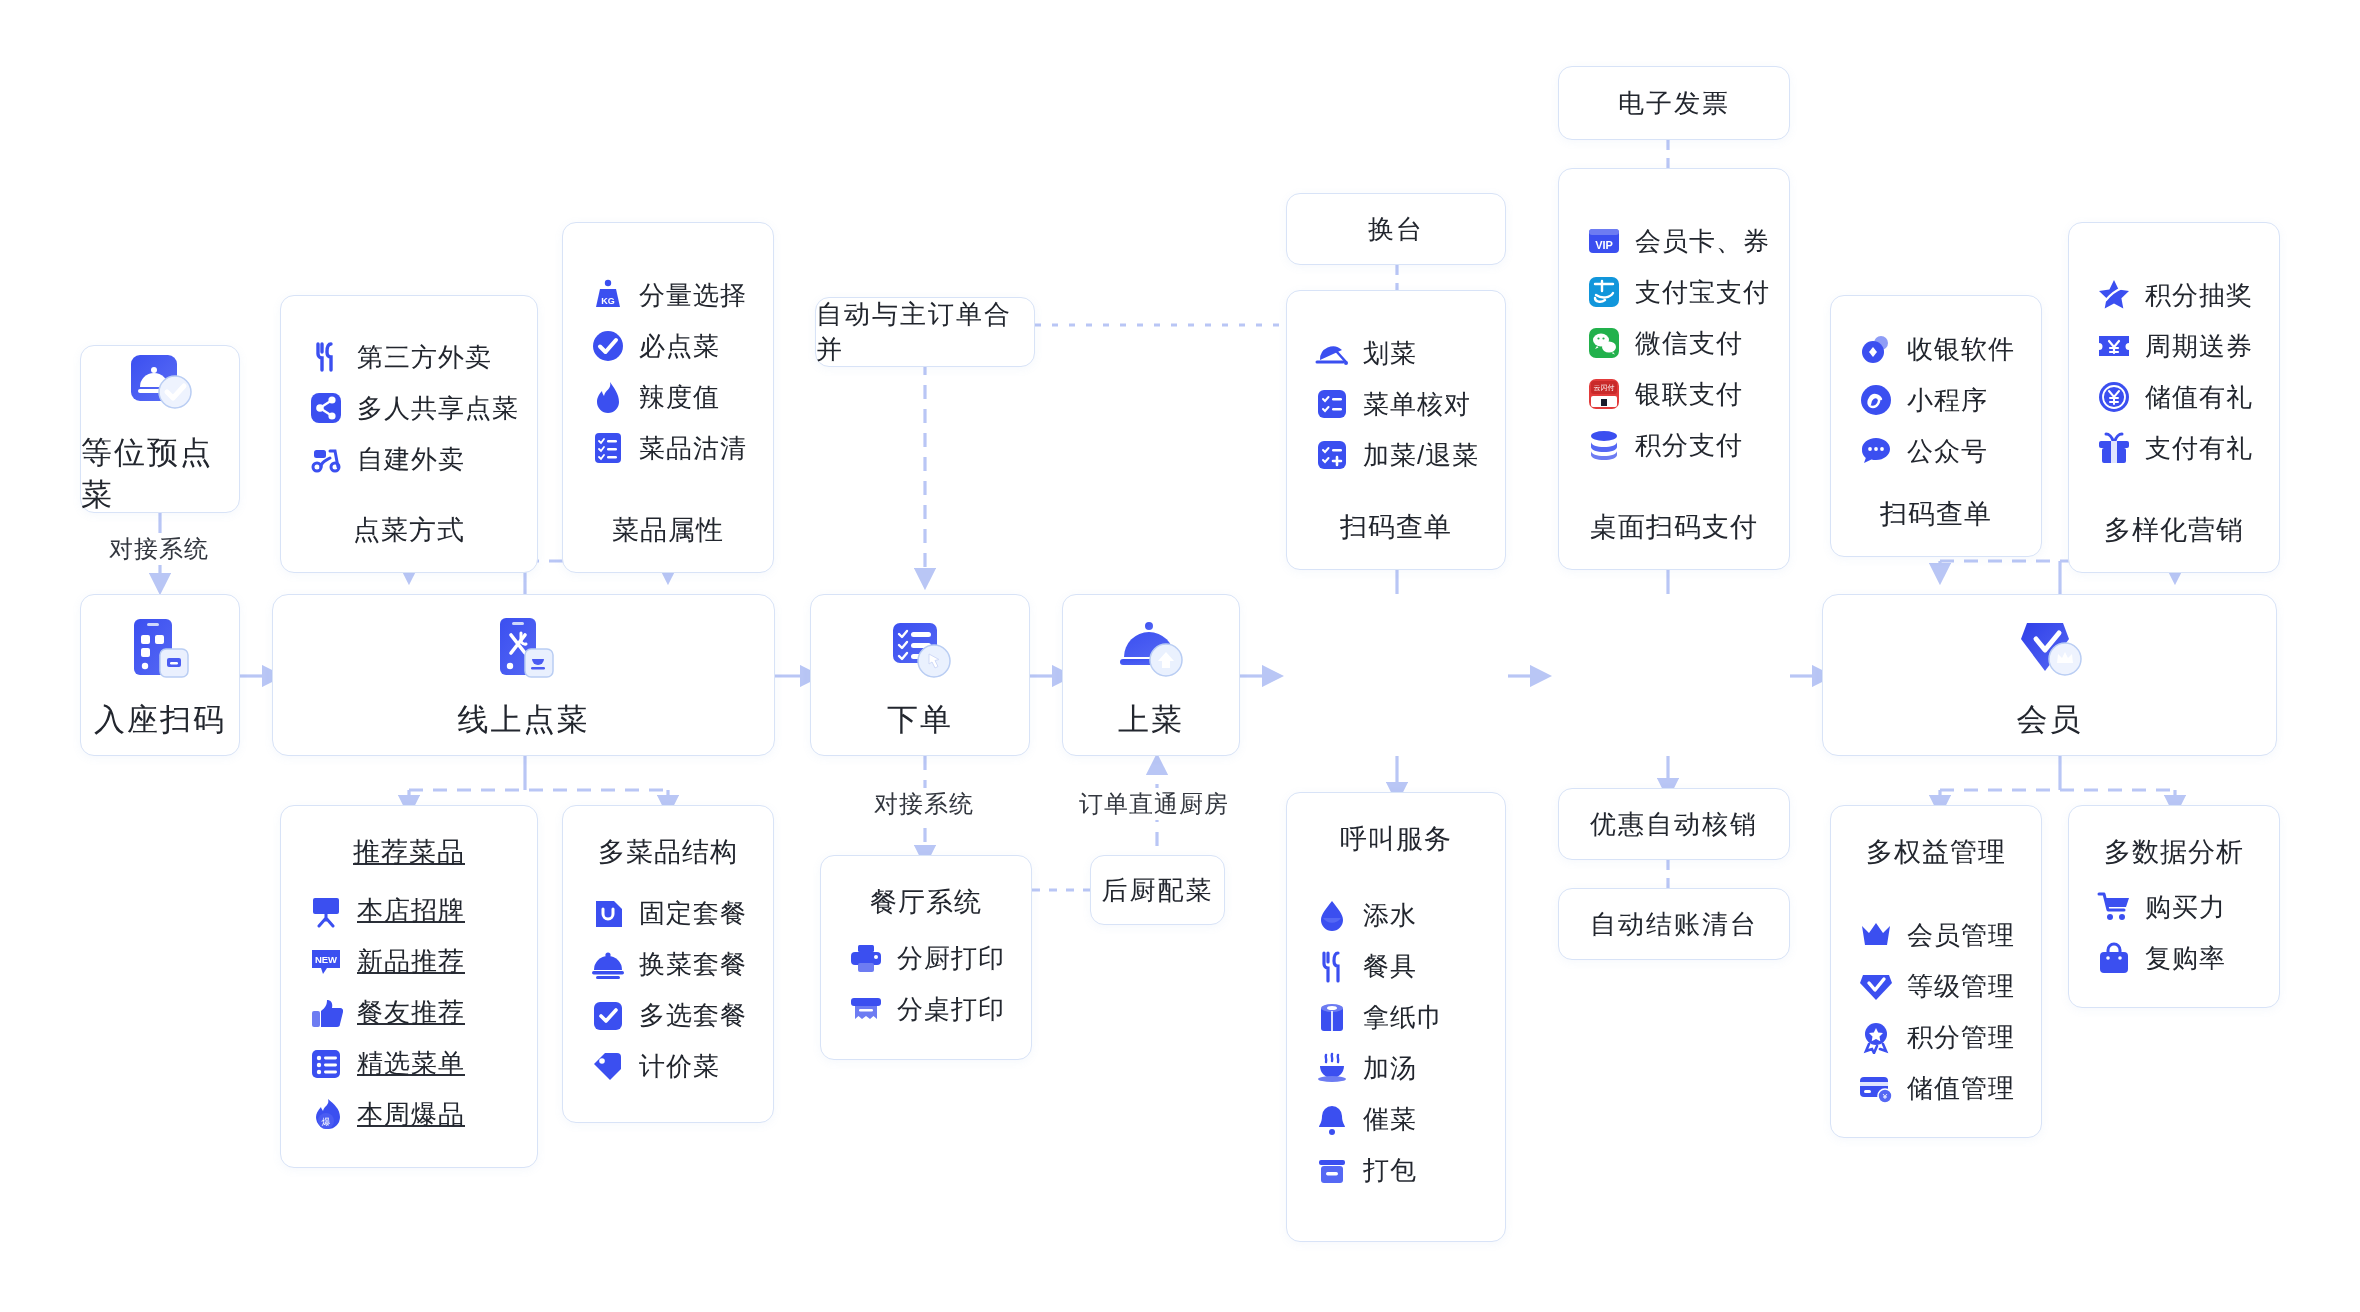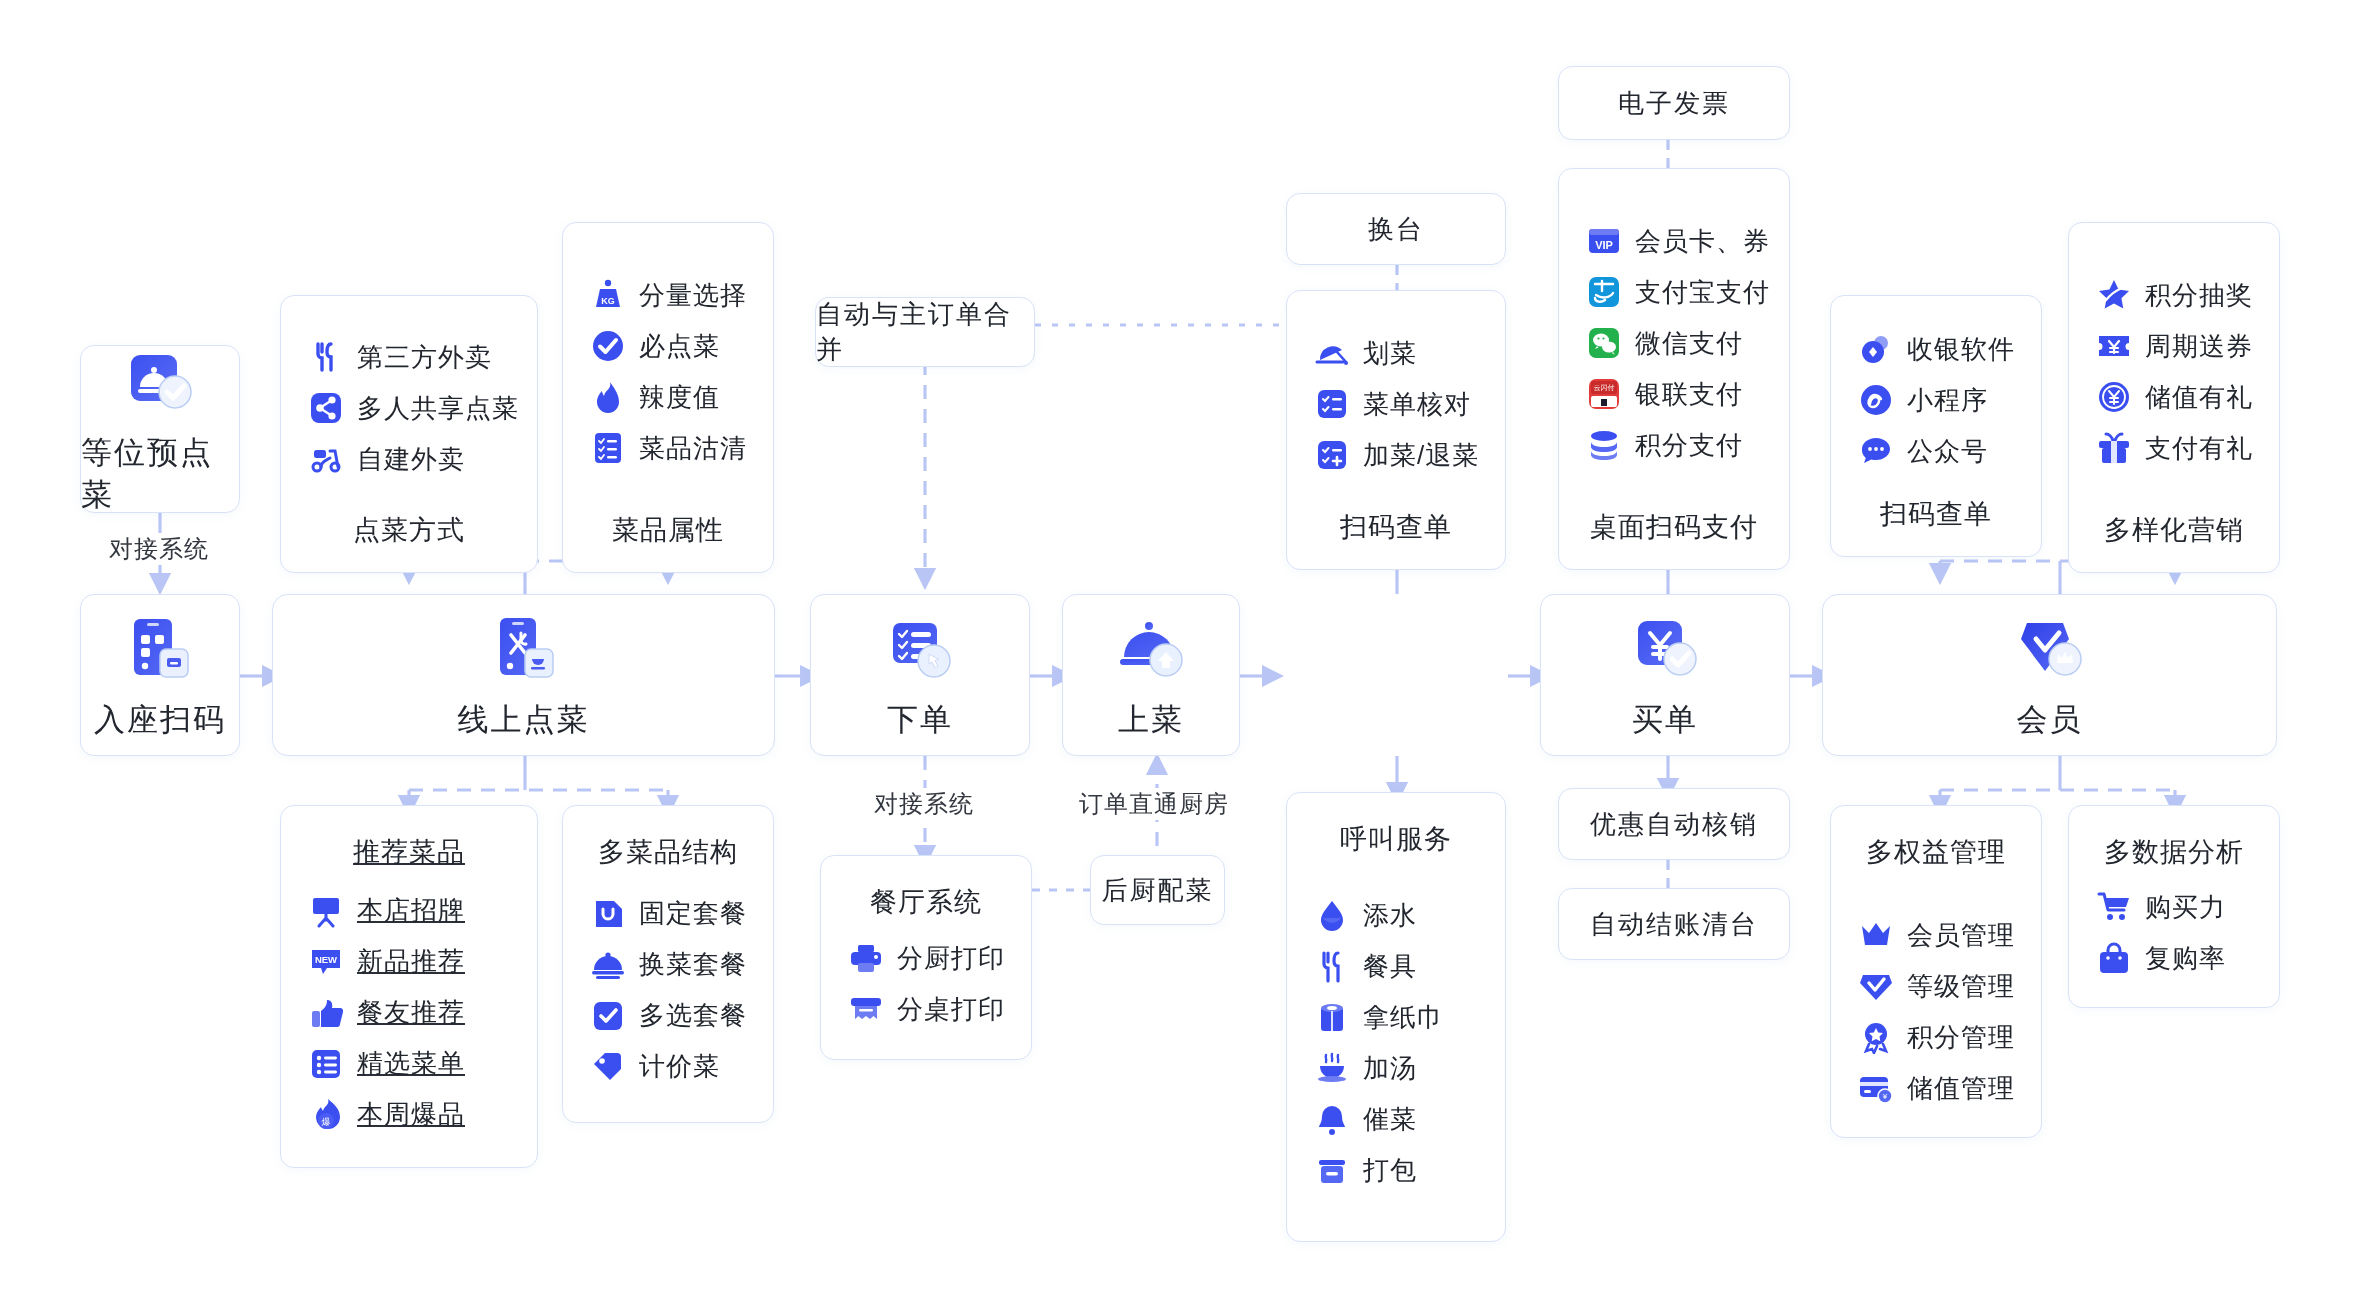--- a/index.html
+++ b/index.html
@@ -224,37 +224,20 @@
       <path d="M16 48a25 25 0 0 1 50 0z" fill="url(#g5)"></path>
           <rect x="12" y="50" width="58" height="6" rx="3" fill="url(#g5)"></rect>
       <circle cx="58" cy="51" r="16" fill="#eaf1fe" stroke="#b9cdf3" stroke-width="1.5"></circle>
       <path d="M58 43l8 9h-4v7h-8v-7h-4z" fill="#fff"></path>
         </svg>
     </span>
     <span class="nlabel">上菜</span>
   </div>
 
 
-  <div class="card node" style="left:1540px; top:594px; width:250px; height:162px;">
-    <span class="glyph">
-      <svg viewBox="0 0 86 86">
-          <defs>
-            <linearGradient id="g7" x1="0" y1="0" x2="1" y2="1">
-              <stop offset="0" stop-color="#3b4ff0"></stop>
-              <stop offset="1" stop-color="#5b6ef5"></stop>
-            </linearGradient>
-          </defs>
-      <rect x="16" y="12" width="44" height="44" rx="9" fill="url(#g7)"></rect>
-      <path d="M28 24l10 12 10-12M31 38h14M31 45h14M38 36v14" stroke="#fff" stroke-width="4" fill="none" stroke-linecap="round"></path>
-      <circle cx="58" cy="50" r="16" fill="#eef3fe" stroke="#b9cdf3" stroke-width="1.5"></circle>
-          <path d="M50 50l6 6 11-12" stroke="#fff" stroke-width="5" fill="none" stroke-linecap="round" stroke-linejoin="round"></path>
-        </svg>
-    </span>
-    <span class="nlabel">买单</span>
-  </div>
 
   <div class="card node big" style="left:1822px; top:594px; width:455px; height:162px;">
     <span class="glyph">
       <svg viewBox="0 0 86 86">
           <defs>
             <linearGradient id="g8" x1="0" y1="0" x2="1" y2="1">
               <stop offset="0" stop-color="#2f3fe8"></stop>
               <stop offset="1" stop-color="#5568f4"></stop>
             </linearGradient>
           </defs>

